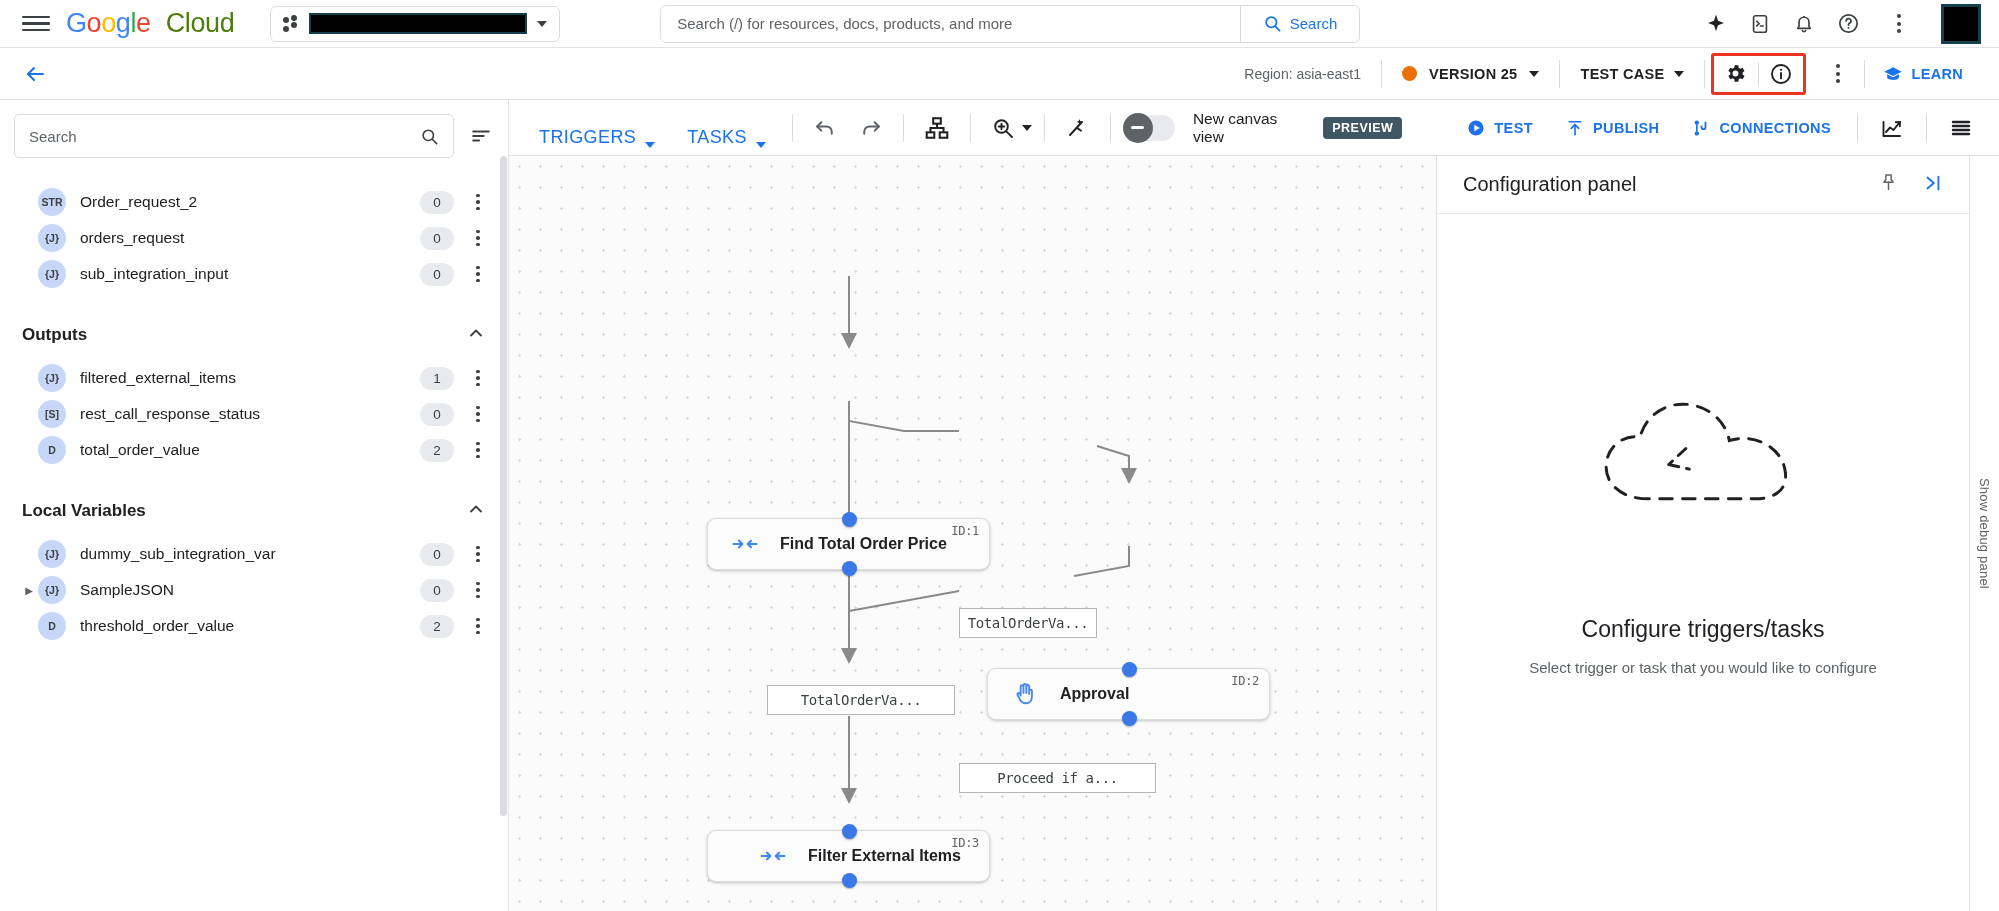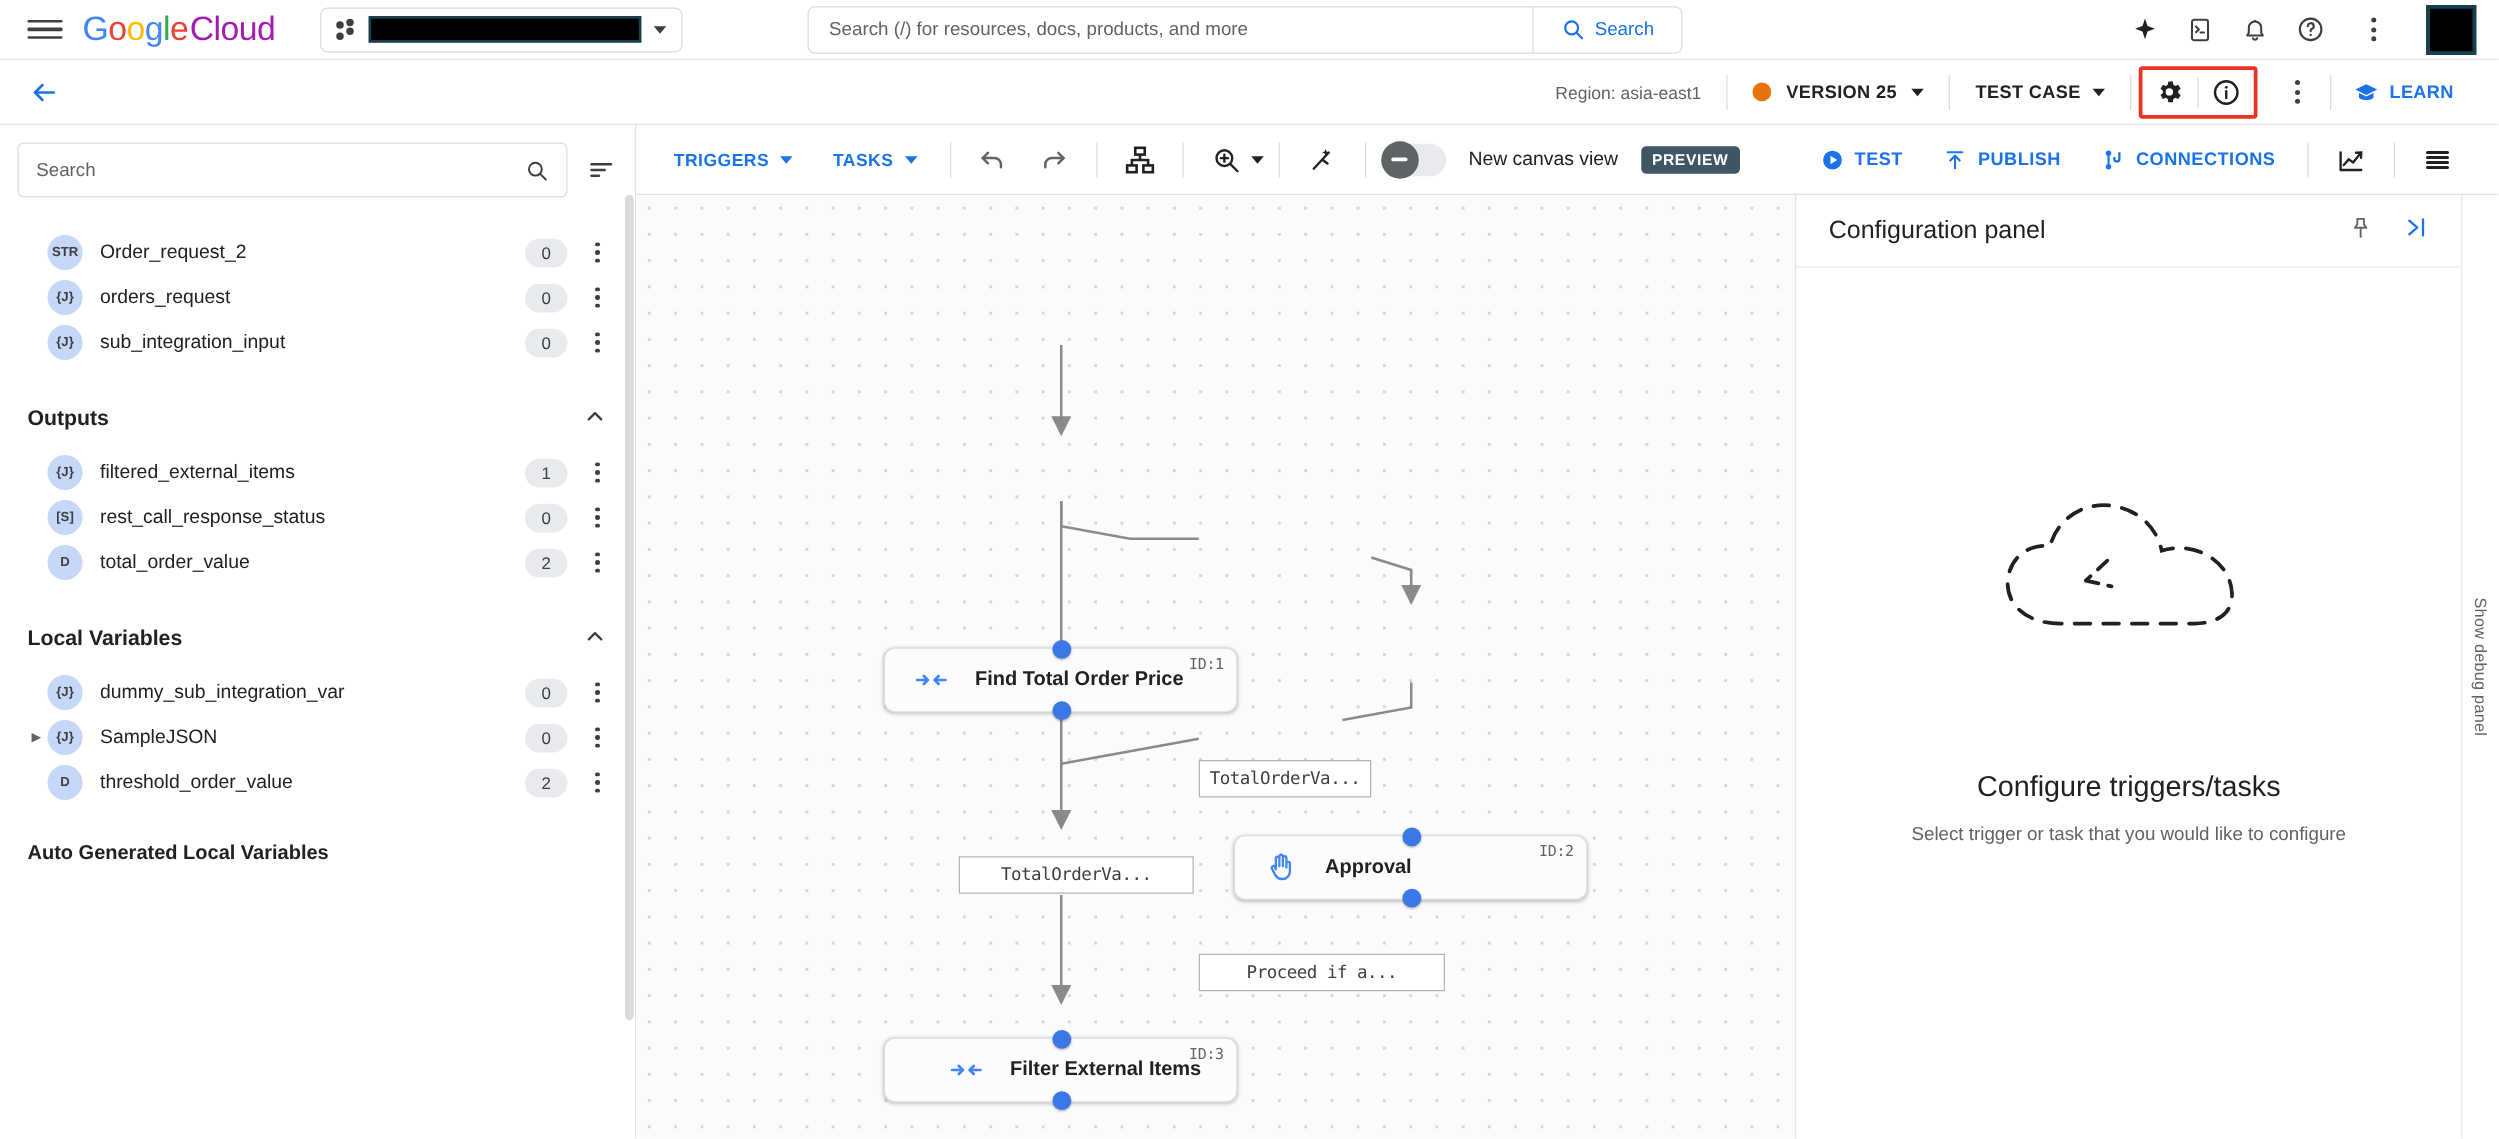--- a/index.html
+++ b/index.html
@@ -16,21 +16,21 @@
     height: 48px; min-height: 48px; display: flex; align-items: center;
     border-bottom: 1px solid #e3e3e3; background: #fff; padding: 0 14px;
   }
   .hamburger { width: 28px; height: 28px; margin: 0 16px 0 8px; cursor: pointer;
     display: flex; flex-direction: column; justify-content: center; gap: 4px; }
   .hamburger span { display: block; height: 2.4px; background: #3c4043; border-radius: 1px; }
   .gcloud-logo { display: flex; align-items: baseline; font-size: 27px; letter-spacing: -0.4px; }
   .gcloud-logo .g1 { color: #4285F4; } .gcloud-logo .g2 { color: #EA4335; }
   .gcloud-logo .g3 { color: #FBBC05; } .gcloud-logo .g4 { color: #4285F4; }
   .gcloud-logo .g5 { color: #34A853; } .gcloud-logo .g6 { color: #EA4335; }
-  .gcloud-logo .cloud-word { color: #a21caf; margin-left: 1px; font-weight: 400; }
+  .gcloud-logo .cloud-word { color: #4d7c0f; margin-left: 15px; font-weight: 400; }
 
   .project-picker {
     margin-left: 36px; height: 36px; min-width: 290px;
     border: 1px solid #dadce0; border-radius: 6px; display: flex; align-items: center;
     padding: 0 12px; gap: 10px; cursor: pointer; background: #fff;
   }
   .proj-dots { width: 16px; height: 18px; position: relative; flex: none; }
   .proj-dots i { position: absolute; background: #3c4043; border-radius: 50%; display: block; }
   .proj-dots i:nth-child(1){ width:6px;height:6px; left:0; top:2px;}
   .proj-dots i:nth-child(2){ width:6px;height:6px; left:8px; top:0px;}
@@ -165,22 +165,22 @@
   .cloud-art { width: 230px; height: 135px; margin-bottom: 92px; }
   .config-h { font-size: 23px; color: #202124; font-weight: 400; margin-bottom: 16px; }
   .config-sub { font-size: 15px; color: #5f6368; }
   .debug-rail { width: 30px; min-width: 30px; border-left: 1px solid #e3e3e3; background: #fff;
     display: flex; align-items: center; justify-content: center; cursor: pointer; }
   .debug-rail span { writing-mode: vertical-rl; font-size: 13px; color: #5f6368; letter-spacing: .2px; }
 
   
   .canvas-toolbar { height: 56px; min-height: 56px; display: flex; align-items: center;
     border-bottom: 1px solid #e3e3e3; background: #fff; padding: 0 16px; gap: 4px; }
-  .tb-text { font-size: 14px; font-weight: bold; color: #1a73e8; letter-spacing: .4px;
-    display: flex; align-items: center; gap: 9px; padding: 0 14px; height: 40px; cursor: pointer; }
+  .tb-text { font-size: 18px; font-weight: normal; color: #1a73e8; letter-spacing: .4px;
+    display: flex; align-items: flex-end; gap: 9px; padding: 0 14px; height: 40px; cursor: pointer; }
   .caret-blue { width:0;height:0;border-left:5px solid transparent;border-right:5px solid transparent;
     border-top:6px solid #1a73e8; }
   .tb-ico { width: 44px; height: 40px; display: flex; align-items: center; justify-content: center;
     cursor: pointer; color: #5f6368; }
   .tb-ico.dark { color: #202124; }
   .tb-sep { width: 1px; height: 28px; background: #dadce0; margin: 0 8px; }
   .toggle { width: 52px; height: 26px; border-radius: 13px; background: #e8eaed; position: relative;
     cursor: pointer; flex: none; }
   .toggle .knob { position: absolute; left: 0; top: -2px; width: 30px; height: 30px; border-radius: 50%;
     background: #5f6368; display: flex; align-items: center; justify-content: center; }
@@ -467,21 +467,20 @@
               <span class="count-pill">2</span>
               <span class="row-kebab">
                   <i></i>
                   <i></i>
                   <i></i>
                 </span>
             </div>
           </div>
         </div>
 
-        <div class="autogen-title">Auto Generated Local Variables</div>
         <div class="panel-scrollbar"></div>
       </div>
     </div>
 
     <div class="canvas-col">
 
       <div class="canvas-toolbar">
         <div class="tb-text">
           <span>TRIGGERS</span>
           <span class="caret-blue"></span>

